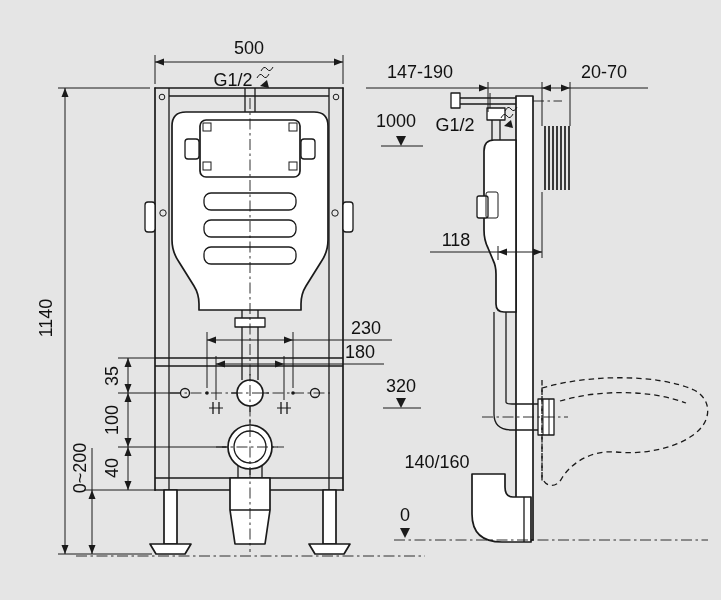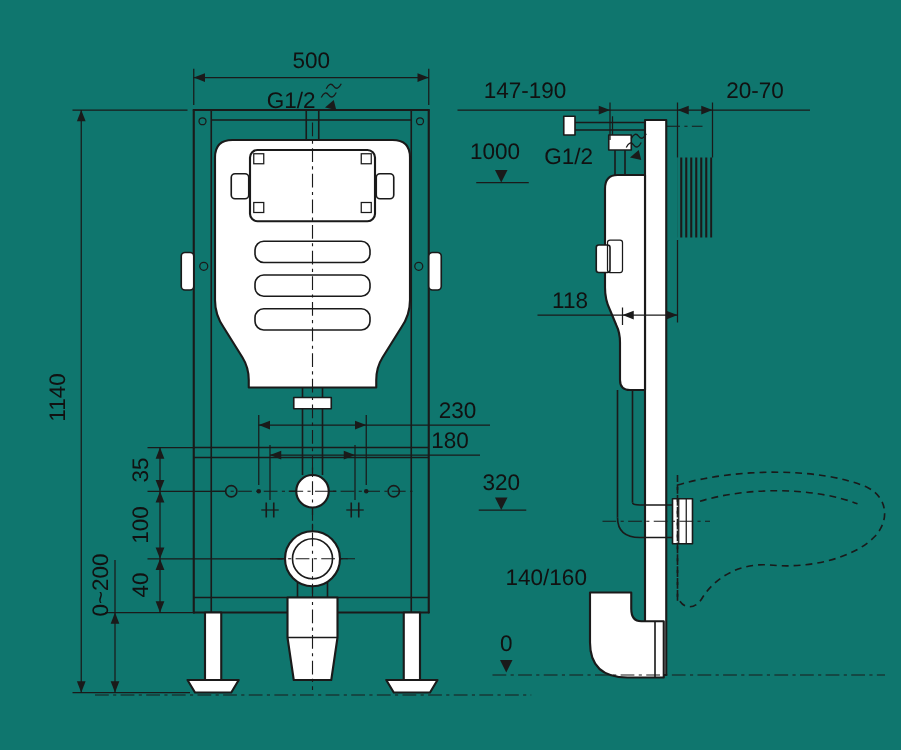--- a/index.html
+++ b/index.html
@@ -1,16 +1,16 @@
 <!DOCTYPE html>
 <html><head>
 <meta charset="utf-8">
 <style>
   html,body{margin:0;padding:0;background:#fff;}
-  .canvas{position:relative;width:721px;height:600px;background:#0f766e;overflow:hidden;
+  .canvas{position:relative;width:721px;height:600px;background:#e5e5e5;overflow:hidden;
           font-family:"Liberation Sans",sans-serif;}
   .ln{stroke:#1a1a1a;stroke-width:1.7;fill:none;stroke-linejoin:round;stroke-linecap:round;}
   .lm{stroke:#1a1a1a;stroke-width:1.3;fill:none;stroke-linejoin:round;}
   .lt{stroke:#1a1a1a;stroke-width:1;fill:none;}
   .cl{stroke:#1a1a1a;stroke-width:.9;fill:none;stroke-dasharray:11 3.5 2.5 3.5;}
   .dsh{stroke:#1a1a1a;stroke-width:1.3;fill:none;stroke-dasharray:5.5 4;}
   .arw{fill:#1a1a1a;stroke:none;}
   .wf{fill:#ffffff;}
   text.dim{font-family:"Liberation Sans",sans-serif;font-size:18px;fill:#111;}
 </style>

